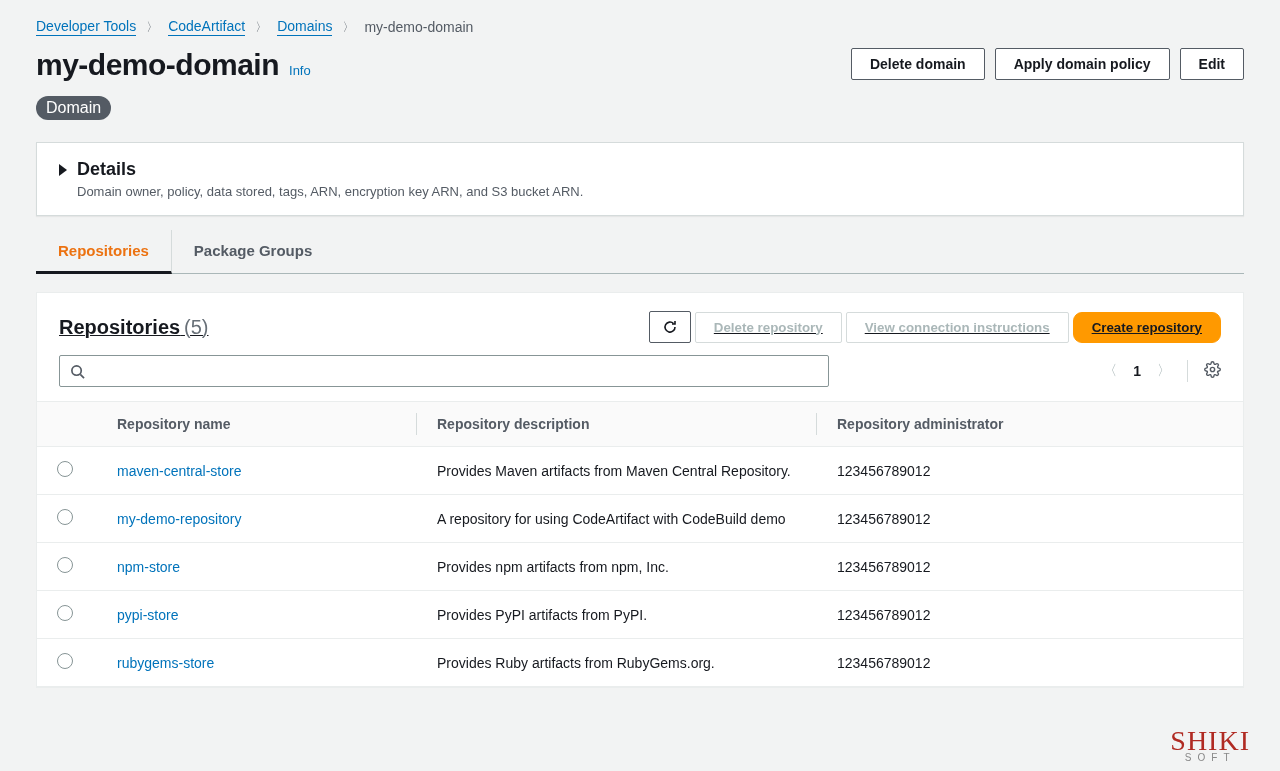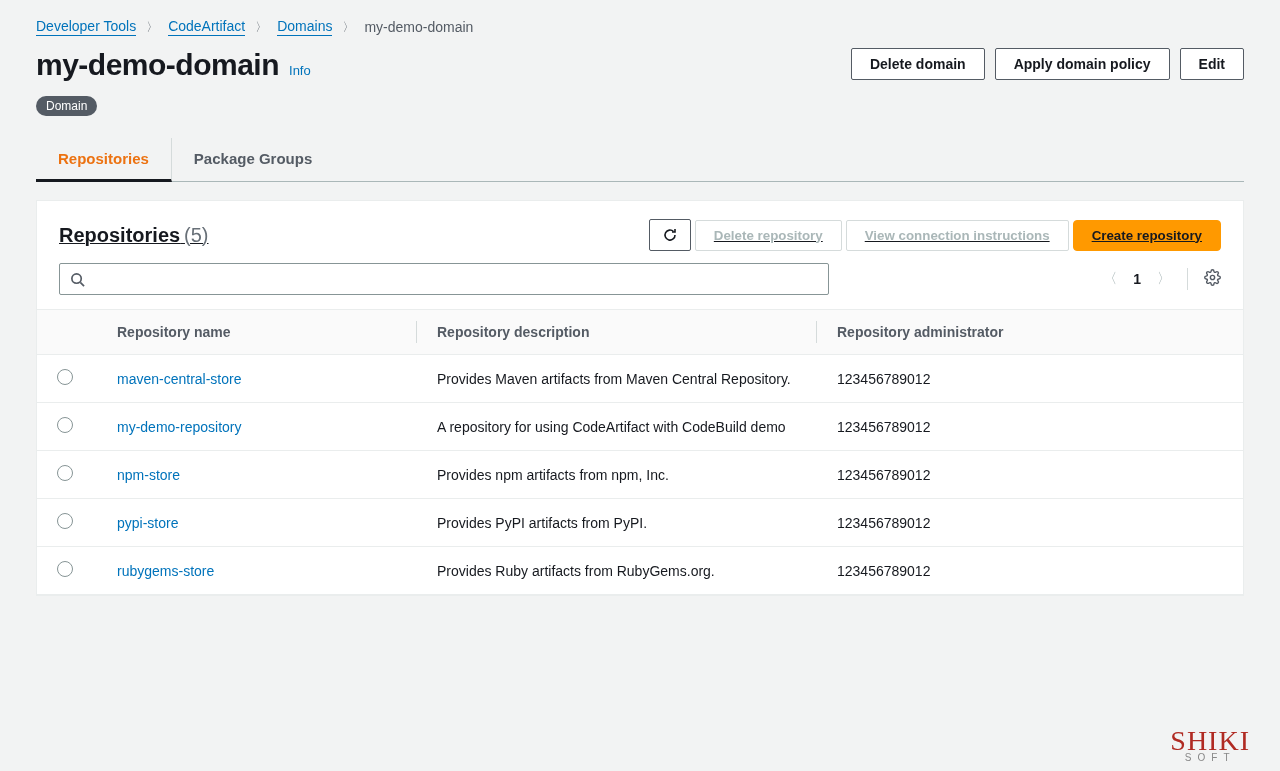--- a/index.html
+++ b/index.html
@@ -32,21 +32,21 @@
     padding: 7px 18px;
     font-size: 14px;
     font-weight: 700;
     color: #16191f;
     cursor: pointer;
   }
   .badge {
     display: inline-block;
     background: #545b64;
     color: #fff;
-    font-size: 12px;
+    font-size: 16px;
     padding: 3px 10px;
     border-radius: 12px;
     margin-top: 4px;
     margin-bottom: 22px;
   }
 
   
   .panel {
     background: #fff;
     border: 1px solid #d5dbdb;
@@ -99,21 +99,21 @@
     padding: 7px 18px;
     border-radius: 2px;
     cursor: default;
   }
   .btn-primary {
     background: #ff9900;
     border: 1px solid #ff9900;
     color: #16191f;
     font-weight: 700;
     padding: 7px 18px;
-    border-radius: 4px;
+    border-radius: 9px;
     cursor: pointer;
   }
 
   .repo-head-row2 { display: flex; justify-content: space-between; align-items: center; }
   .search-wrap {
     flex: 0 0 770px;
     display: flex; align-items: center;
     border: 1px solid #879596;
     border-radius: 2px;
     height: 32px;
@@ -211,20 +211,27 @@
     </div>
     <div class="btn-row">
       <button class="btn">Delete domain</button>
       <button class="btn">Apply domain policy</button>
       <button class="btn">Edit</button>
     </div>
   </div>
   <span class="badge">Domain</span>
 
   
+  <div class="panel details-panel">
+    <div class="details-head">
+      <span class="caret"></span>
+      <span class="details-title">Details</span>
+    </div>
+    <div class="details-sub">Domain owner, policy, data stored, tags, ARN, encryption key ARN, and S3 bucket ARN.</div>
+  </div>
 
   
   <div class="tabs">
     <div class="tab active">Repositories</div>
     <div class="tab">Package Groups</div>
   </div>
 
   
   <div class="repo-panel">
     <div class="repo-head">

